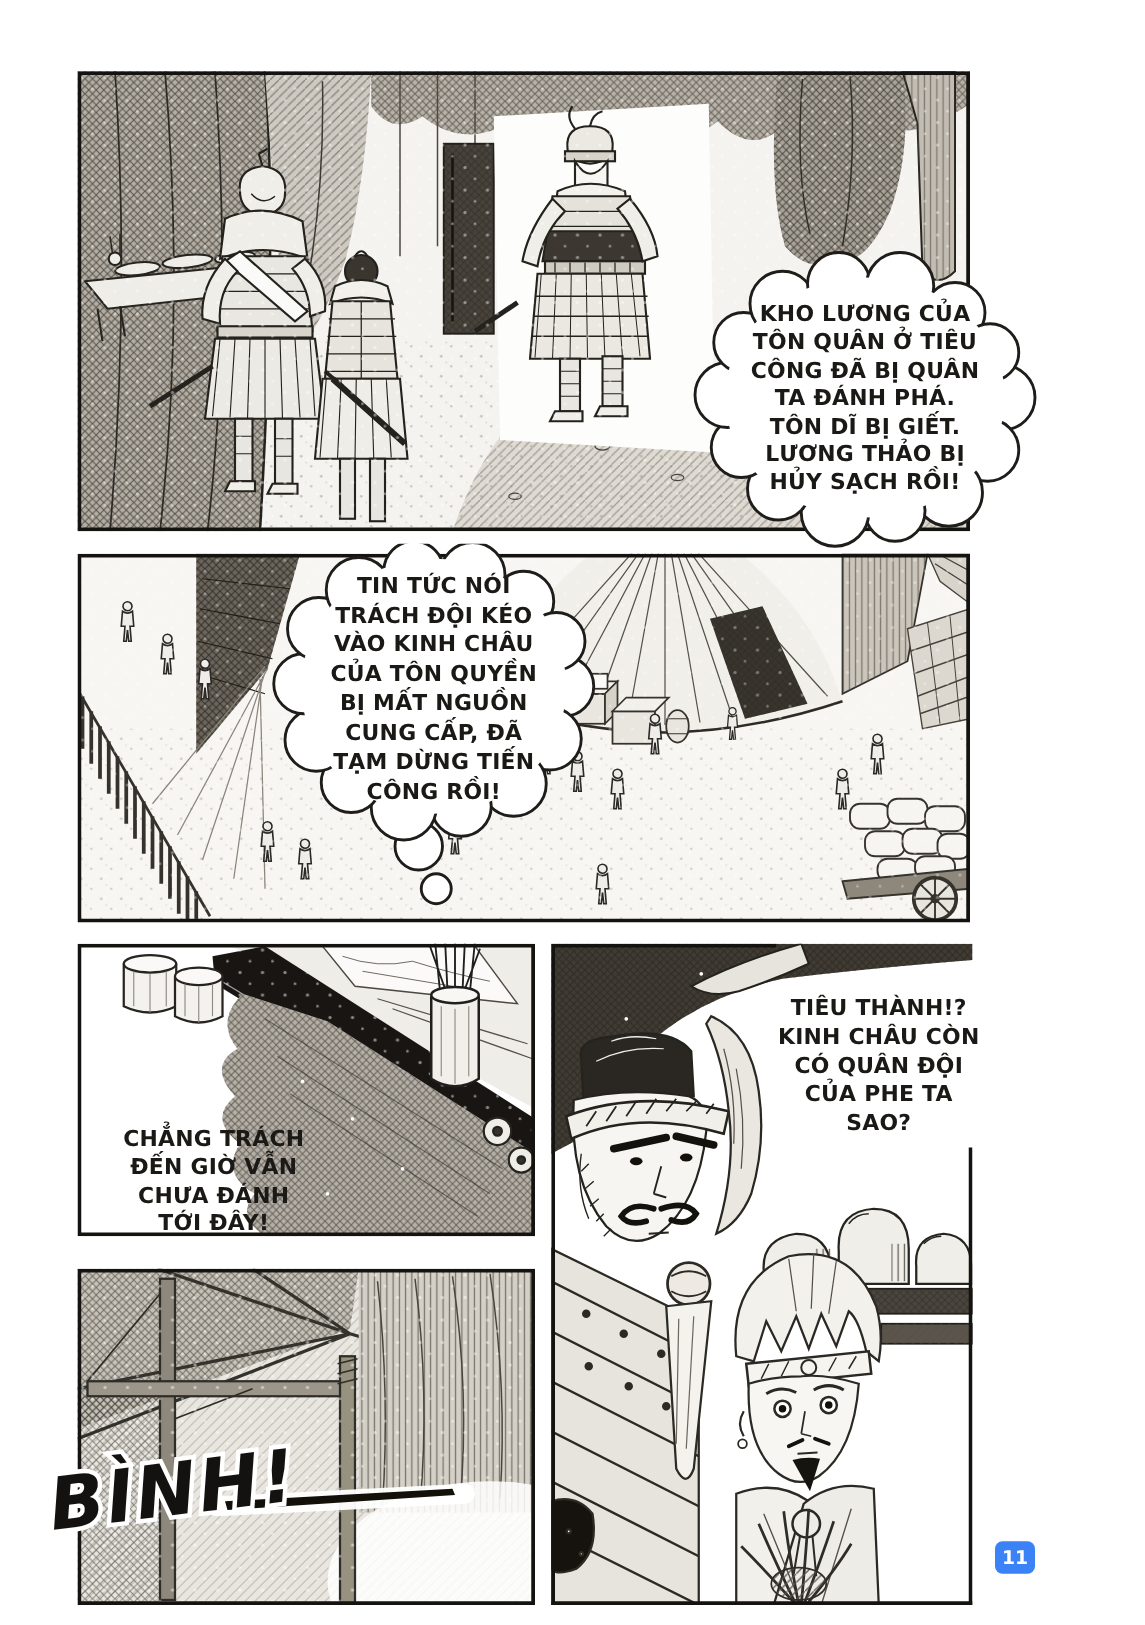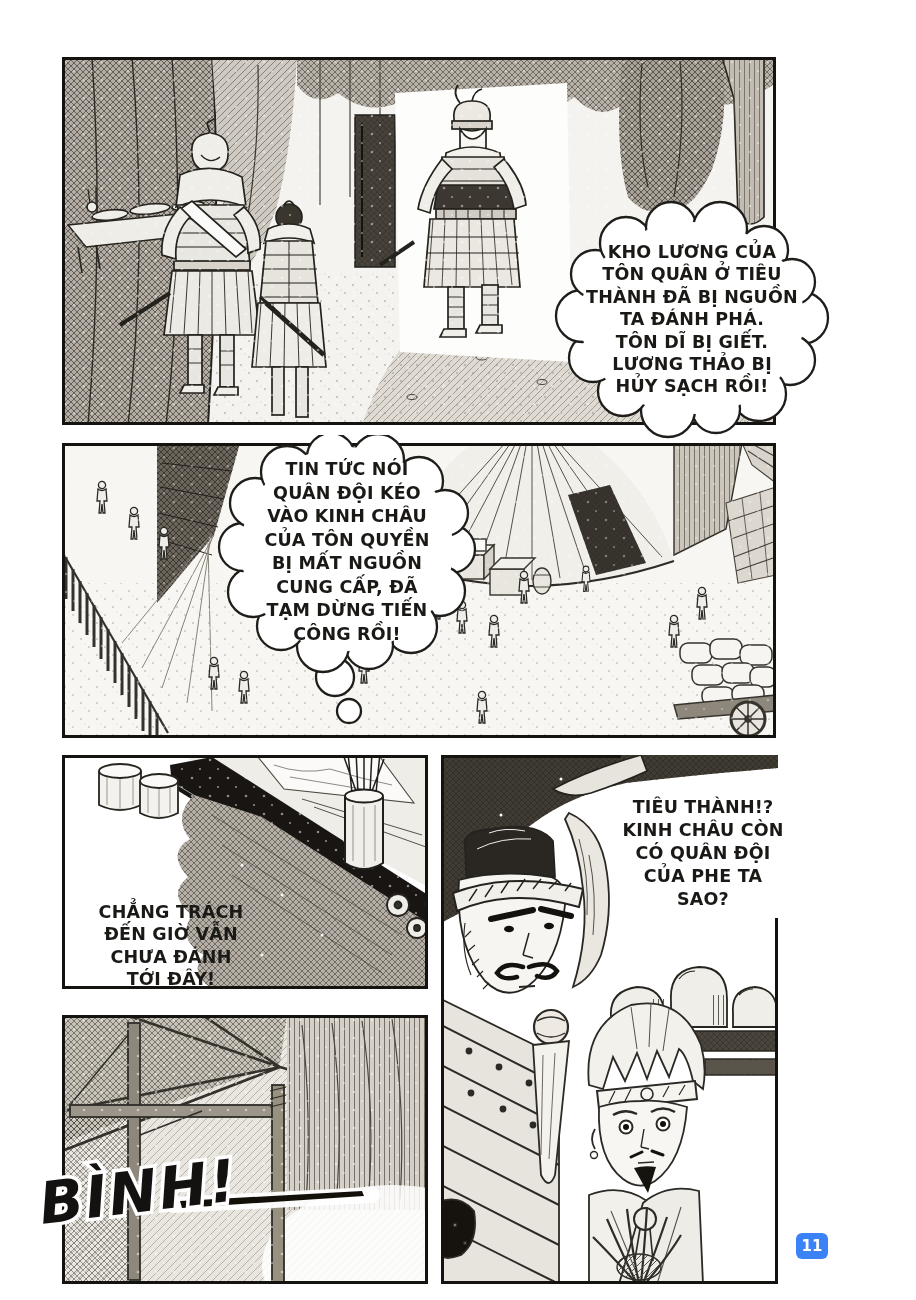--- a/index.html
+++ b/index.html
@@ -468,27 +468,27 @@
         <circle cx="118" cy="22" r="24"></circle>
         <circle cx="165" cy="25" r="26"></circle>
       <circle cx="206" cy="46" r="24"></circle>
         <circle cx="232" cy="78" r="23"></circle>
     </g>
     <ellipse cx="134" cy="114" rx="106" ry="102" fill="#ffffff"></ellipse>
   </svg>
 
   <div class="btext" id="b1t" style="color: rgb(27, 25, 22);">KHO LƯƠNG CỦA
 TÔN QUÂN Ở TIÊU
-THÀNH ĐÃ BỊ NGUỒN
+CÔNG ĐÃ BỊ QUÂN
 TA ĐÁNH PHÁ.
 TÔN DĨ BỊ GIẾT.
 LƯƠNG THẢO BỊ
 HỦY SẠCH RỒI!</div>
   <div class="btext" id="b2t" style="color: rgb(27, 25, 22);">TIN TỨC NÓI
-QUÂN ĐỘI KÉO
+TRÁCH ĐỘI KÉO
 VÀO KINH CHÂU
 CỦA TÔN QUYỀN
 BỊ MẤT NGUỒN
 CUNG CẤP, ĐÃ
 TẠM DỪNG TIẾN
 CÔNG RỒI!</div>
   <div class="btext" id="b4t" style="color: rgb(27, 25, 22);">CHẲNG TRÁCH
 ĐẾN GIỜ VẪN
 CHƯA ĐÁNH
 TỚI ĐÂY!</div>

